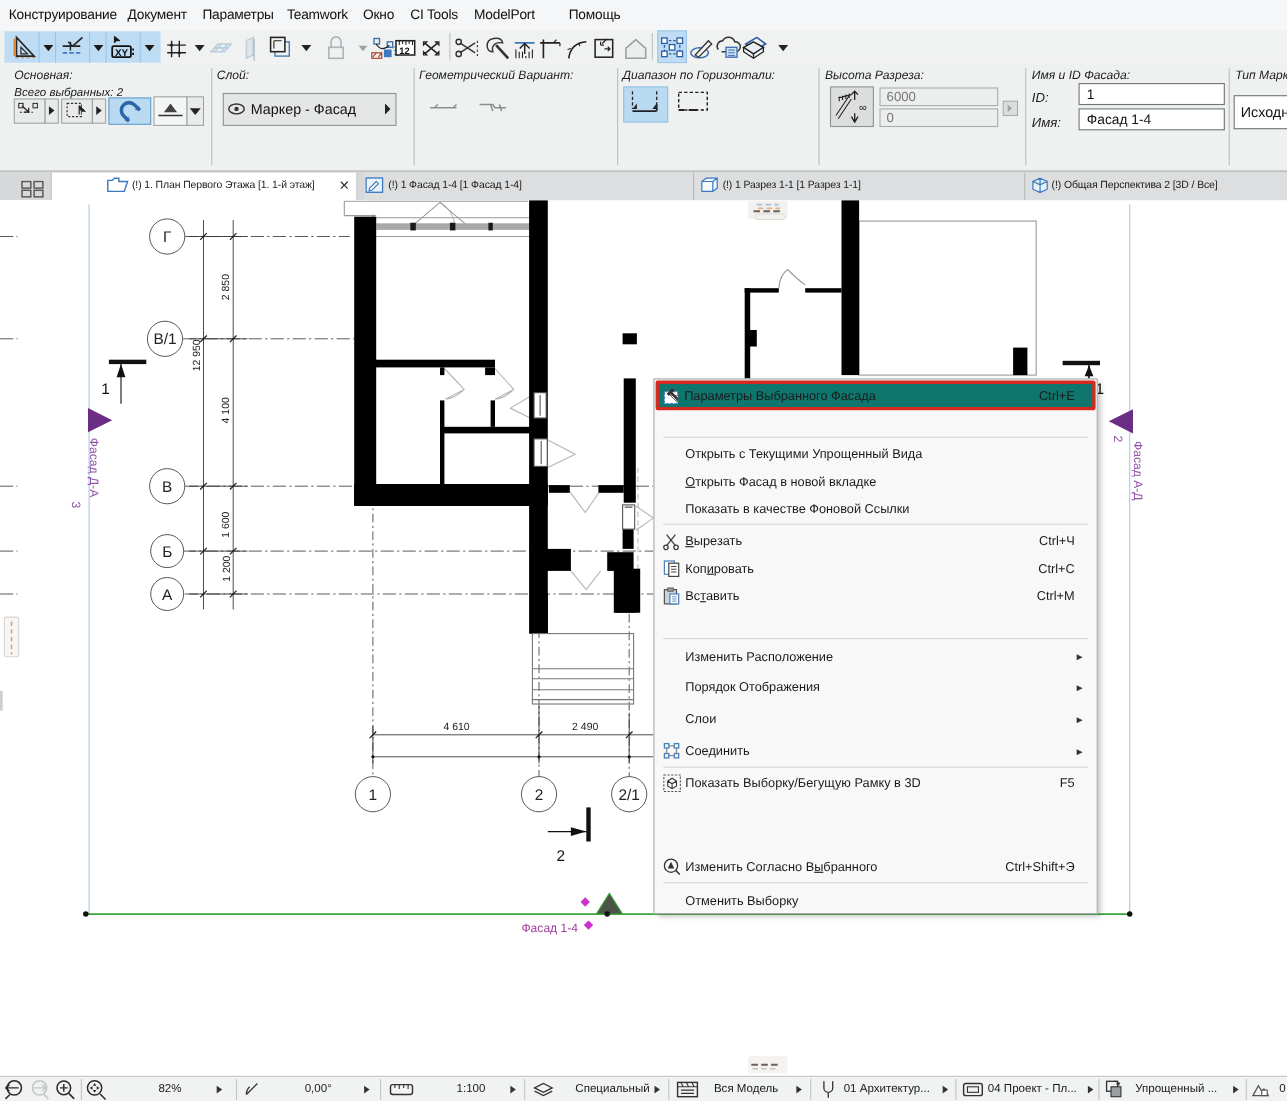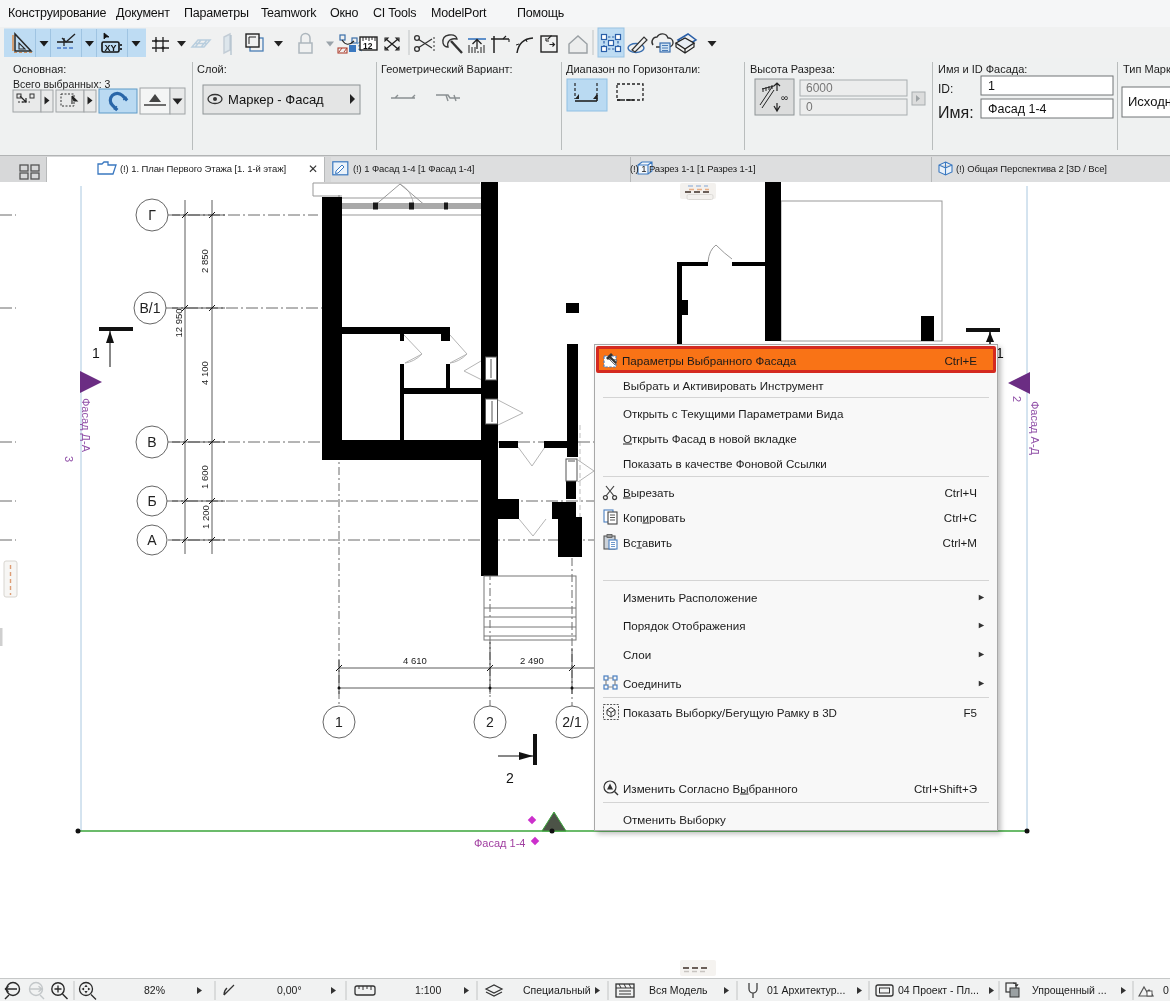--- a/index.html
+++ b/index.html
@@ -10,21 +10,21 @@
 #menubar { position:absolute; left:0; top:0; width:1170px; height:27px;
   background:#f5f6f7; font-size:12.5px; color:#101010; letter-spacing:-0.2px; }
 #menubar span { position:absolute; top:6px; white-space:nowrap; }
 
 #toolbar { position:absolute; left:0; top:27px; width:1170px; height:31px;
   background:#f0f1f1; }
 
 #infobox { position:absolute; left:0; top:58px; width:1170px; height:97px;
   background:#eff1f1; font-size:11px; color:#222; }
 .ibsep { position:absolute; top:4px; height:88px; width:1px; background:#b9bdbd; }
-.iblab { position:absolute; top:8px; white-space:nowrap; color:#1c1c1c; }
+.iblab { position:absolute; top:8px; white-space:nowrap; color:#1c1c1c;font-style:italic; }
 
 #tabbar { position:absolute; left:0; top:155px; width:1170px; height:27px;
   background:#d7d8d9; border-top:1px solid #b2b4b5; font-size:9.5px; color:#1a1a1a; letter-spacing:-0.1px; }
 .tab { position:absolute; top:1px; height:26px; background:#e2e3e4; }
 .tabsep { position:absolute; top:1px; height:25px; width:1px; background:#b7b9ba; }
 
 #canvas { position:absolute; left:0; top:182px; width:1170px; height:796px; background:#ffffff; }
 
 #cmenu { position:absolute; left:594px; top:344px; width:404px; height:487px;
   background:#f8f8f8; border:1px solid #a8a8a8; font-size:11.6px; color:#1b1b1b;
@@ -181,29 +181,29 @@
 </div>
 
 <div id="infobox">
   <div class="ibsep" style="left:192px"></div>
   <div class="ibsep" style="left:376px"></div>
   <div class="ibsep" style="left:561px"></div>
   <div class="ibsep" style="left:744px"></div>
   <div class="ibsep" style="left:932px"></div>
   <div class="ibsep" style="left:1117px"></div>
   <div class="iblab" style="left:13px;top:5px">Основная:</div>
-  <div class="iblab" style="left:13px;top:20px;font-size:10.5px">Всего выбранных: 3</div>
+  <div class="iblab" style="left:13px;top:20px;font-size:10.5px">Всего выбранных: 2</div>
   <div class="iblab" style="left:197px;top:5px">Слой:</div>
   <div class="iblab" style="left:381px;top:5px">Геометрический Вариант:</div>
   <div class="iblab" style="left:566px;top:5px">Диапазон по Горизонтали:</div>
   <div class="iblab" style="left:750px;top:5px">Высота Разреза:</div>
   <div class="iblab" style="left:938px;top:5px">Имя и ID Фасада:</div>
   <div class="iblab" style="left:1123px;top:5px">Тип Маркера:</div>
   <div class="iblab" style="left:938px;top:24px;font-size:12px">ID:</div>
-  <div class="iblab" style="left:938px;top:46px;font-size:16px">Имя:</div>
+  <div class="iblab" style="left:938px;top:46px;font-size:12px">Имя:</div>
   <svg style="position:absolute;left:0;top:0" width="1170" height="97" viewBox="0 0 1170 97">
 
     <g>
       <rect x="13" y="32" width="28" height="22" fill="#e9eaea" stroke="#9fa4a6"></rect>
       <rect x="41" y="32" width="12" height="22" fill="#e9eaea" stroke="#9fa4a6"></rect>
       <path d="M47 40 l4 5 h-8 Z" fill="#222" transform="rotate(90 47 42.5)"></path>
       <path d="M18 44 h12" stroke="#333" stroke-width="1" stroke-dasharray="2 1.5"></path>
       <path d="M20 38 l6 6 m0 0 l0 -4 m0 4 l-4 0" stroke="#222" stroke-width="1.2" fill="none"></path>
       <rect x="17" y="36" width="4" height="4" fill="none" stroke="#333" stroke-width="1"></rect>
       <rect x="30" y="36" width="4" height="4" fill="none" stroke="#333" stroke-width="1"></rect>
@@ -297,21 +297,21 @@
   <div class="tabsep" style="left:630px"></div>
   <div class="tabsep" style="left:931px"></div>
   <svg style="position:absolute;left:332px;top:5px" width="17" height="15" viewBox="0 0 17 15">
     <rect x="0.8" y="0.8" width="15" height="13" fill="#eaf2fa" stroke="#3a78c0" stroke-width="1.2"></rect>
     <path d="M4 10 l6 -6 l2 2 l-6 6 l-2.5 0.5 Z" fill="#fff" stroke="#3a78c0" stroke-width="1"></path>
   </svg>
   <div style="position:absolute;left:353px;top:7px">(!) 1 Фасад 1-4 [1 Фасад 1-4]</div>
   <svg style="position:absolute;left:637px;top:5px" width="16" height="14" viewBox="0 0 16 14">
     <path d="M1 4 l4 -3 h10 v9 l-4 3 H1 Z M1 4 h10 v9 M11 4 l4 -3" fill="#f4f8fc" stroke="#3a78c0" stroke-width="1.1"></path>
   </svg>
-  <div style="position:absolute;left:630px;top:7px">(!) 1 Разрез 1-1 [1 Разрез 1-1]</div>
+  <div style="position:absolute;left:657px;top:7px">(!) 1 Разрез 1-1 [1 Разрез 1-1]</div>
   <svg style="position:absolute;left:938px;top:5px" width="15" height="15" viewBox="0 0 15 15">
     <path d="M7.5 1 L14 4 L14 11 L7.5 14 L1 11 L1 4 Z M7.5 1 v13 M1 4 l6.5 3 l6.5 -3" fill="#eaf2fa" stroke="#3a78c0" stroke-width="1.1"></path>
   </svg>
   <div style="position:absolute;left:956px;top:7px">(!) Общая Перспектива 2 [3D / Все]</div>
 </div>
 
 <div id="canvas">
 <svg width="1170" height="796" viewBox="0 0 1170 796" font-family="Liberation Sans">
 
   <line x1="81" y1="4" x2="81" y2="649" stroke="#aac8e0" stroke-width="1"></line>
@@ -512,36 +512,33 @@
   <circle cx="78" cy="649" r="2.5" fill="#111"></circle>
   <circle cx="552" cy="649" r="2.5" fill="#111"></circle>
   <circle cx="1027" cy="649" r="2.5" fill="#111"></circle>
   <rect x="529" y="635" width="6" height="6" transform="rotate(45 532 638)" fill="#cc2fcc"></rect>
   <rect x="532" y="656" width="6" height="6" transform="rotate(45 535 659)" fill="#cc2fcc"></rect>
   <text x="474" y="665" font-size="11" fill="#a03ea0">Фасад 1-4</text>
 </svg>
 </div>
 
 <div id="cmenu">
-  <div class="mi" style="top:1px;height:27px;background:#f97316;border:3px solid #d42a20;border-radius:2px">
+  <div class="mi" style="top:1px;height:27px;background:#0f766e;border:3px solid #d42a20;border-radius:2px">
     <svg class="micon" style="left:3px" width="18" height="18" viewBox="0 0 18 18">
       <rect x="2" y="5" width="12" height="11" fill="#fff" stroke="#4a7fc0" stroke-width="1.2" stroke-dasharray="2.5 1.4"></rect>
       <path d="M7 8 L13 14 l2 -5 Z" fill="#eef2f8" stroke="#555" stroke-width="0.8"></path>
       <path d="M4 7 L9 2 l2 2 L6 9 Z" fill="#333"></path>
       <path d="M8 6 L14 12" stroke="#333" stroke-width="2.2"></path>
     </svg>
     <span class="mtext" style="left:23px">Параметры Выбранного Фасада</span>
     <span class="msc" style="right:16px">Ctrl+E</span>
   </div>
-  <div class="mi" style="top:28px;height:24px">
-        <span class="mtext">Выбрать и Активировать Инструмент</span>
-      </div>
   <div class="msep" style="top:52px"></div>
   <div class="mi" style="top:55px;height:25px">
-        <span class="mtext">Открыть с Текущими Параметрами Вида</span>
+        <span class="mtext">Открыть с Текущими Упрощенный Вида</span>
       </div>
   <div class="mi" style="top:80px;height:26px">
         <span class="mtext"><u>О</u>ткрыть Фасад в новой вкладке</span>
       </div>
   <div class="mi" style="top:106px;height:24px">
         <span class="mtext">Показать в качестве Фоновой Ссылки</span>
       </div>
   <div class="msep" style="top:131px"></div>
   <div class="mi" style="top:134px;height:25px">
     <svg class="micon" width="18" height="18" viewBox="0 0 18 18">

